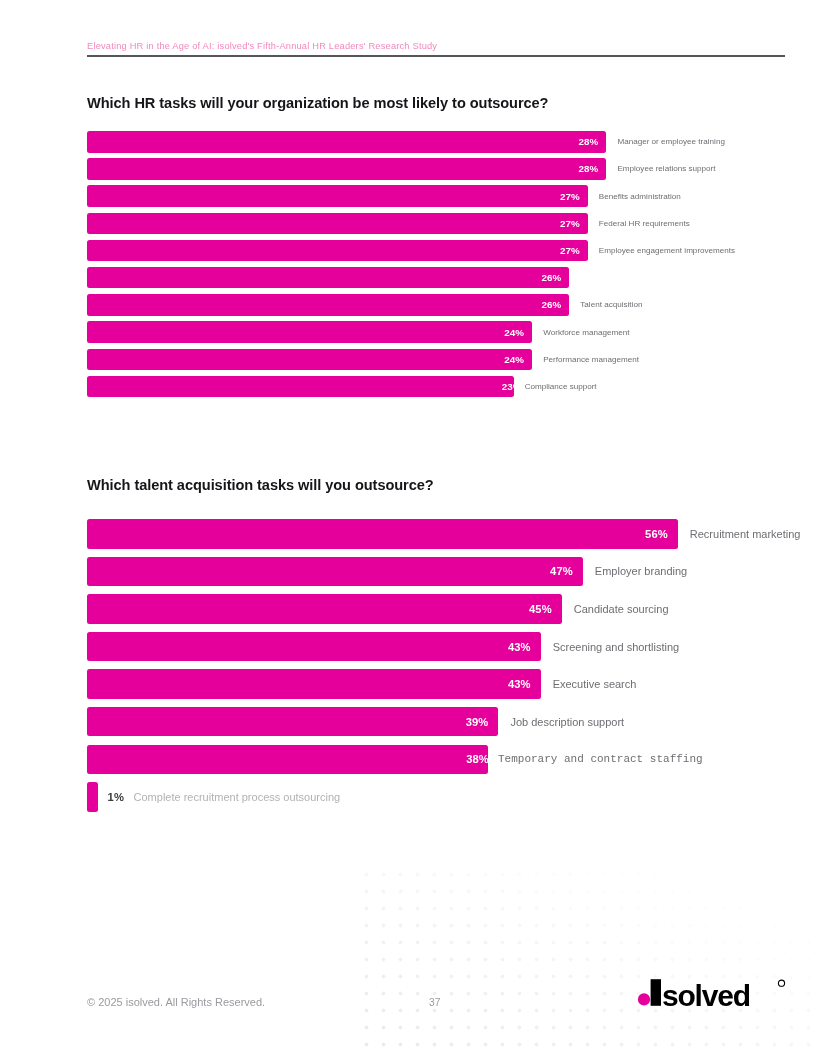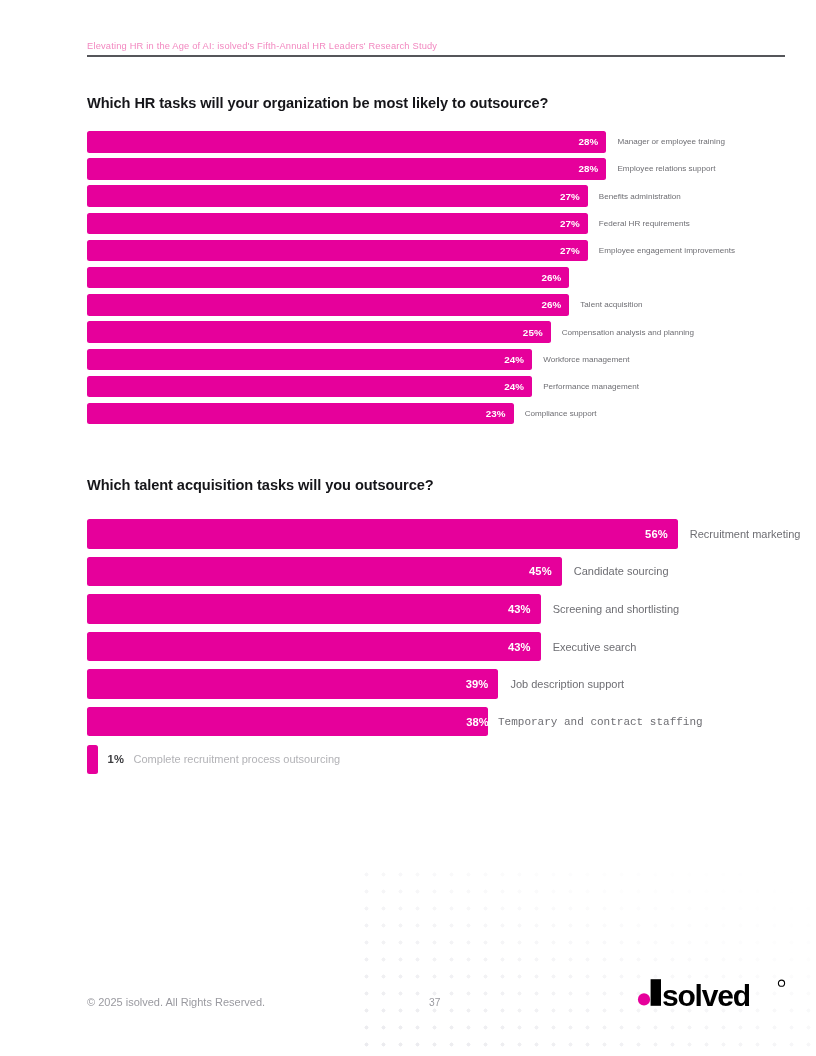--- a/index.html
+++ b/index.html
@@ -201,47 +201,47 @@
       <div class="bar-row">
         <div class="bar" style="width: 482.3px;"></div>
         <div class="bar-value" style="left: 0px; width: 474.3px; justify-content: flex-end;">26%</div>
       </div>
       <div class="bar-row">
         <div class="bar" style="width: 482.3px;"></div>
         <div class="bar-value" style="left: 0px; width: 474.3px; justify-content: flex-end;">26%</div>
         <div class="bar-label" style="left: 493.3px;">Talent acquisition</div>
       </div>
       <div class="bar-row">
-        <div class="bar" style="width: 463.75px;"></div>
-        <div class="bar-value" style="left: 0px; width: 455.75px; justify-content: flex-end;">25%</div>
-        <div class="bar-label" style="left: 474.75px;">Compensation analysis and planning</div>
-      </div>
-      <div class="bar-row">
         <div class="bar" style="width: 445.2px;"></div>
         <div class="bar-value" style="left: 0px; width: 437.2px; justify-content: flex-end;">24%</div>
         <div class="bar-label" style="left: 456.2px;">Workforce management</div>
       </div>
       <div class="bar-row">
         <div class="bar" style="width: 445.2px;"></div>
         <div class="bar-value" style="left: 0px; width: 437.2px; justify-content: flex-end;">24%</div>
         <div class="bar-label" style="left: 456.2px;">Performance management</div>
       </div>
       <div class="bar-row">
         <div class="bar" style="width: 426.65px;"></div>
-        <div class="bar-value" style="left: 0px; width: 418.65px; justify-content: flex-end;">23%</div>
+        <div class="bar-value" style="left: 16px; width: 418.65px; justify-content: flex-end;">23%</div>
         <div class="bar-label" style="left: 437.65px;">Compliance support</div>
       </div>
     </div>
 
   <div class="section-title" id="title-2">Which talent acquisition tasks will you outsource?</div>
   <div class="chart" id="chart-2">
       <div class="bar-row">
         <div class="bar" style="width: 590.8px;"></div>
         <div class="bar-value" style="left: 0px; width: 580.8px; justify-content: flex-end;">56%</div>
         <div class="bar-label" style="left: 602.8px;">Recruitment marketing</div>
+      </div>
+      <div class="bar-row">
+        <div class="bar" style="width: 495.85px;"></div>
+        <div class="bar-value" style="left: 0px; width: 485.85px; justify-content: flex-end;">47%</div>
+        <div class="bar-label" style="left: 507.85px;">Employer branding</div>
       </div>
       <div class="bar-row">
         <div class="bar" style="width: 474.75px;"></div>
         <div class="bar-value" style="left: 0px; width: 464.75px; justify-content: flex-end;">45%</div>
         <div class="bar-label" style="left: 486.75px;">Candidate sourcing</div>
       </div>
       <div class="bar-row">
         <div class="bar" style="width: 453.65px;"></div>
         <div class="bar-value" style="left: 0px; width: 443.65px; justify-content: flex-end;">43%</div>
         <div class="bar-label" style="left: 465.65px;">Screening and shortlisting</div>

